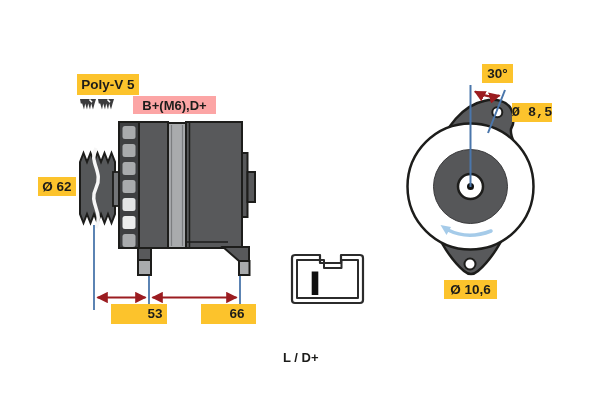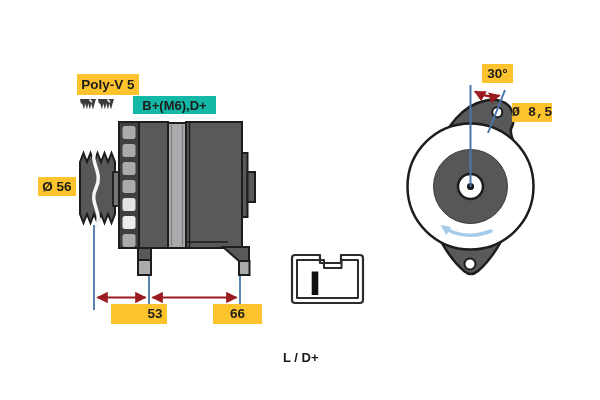--- a/index.html
+++ b/index.html
@@ -6,21 +6,21 @@
   .canvas{
     position:relative;width:600px;height:400px;background:#ffffff;overflow:hidden;
     font-family:"Liberation Sans",sans-serif;
   }
   svg{position:absolute;overflow:visible;}
   .label{
     position:absolute;display:flex;align-items:center;justify-content:center;
     background:#fcc32c;color:#1c1c1a;font-weight:bold;font-size:13.5px;line-height:1;
     white-space:nowrap;
   }
-  .label.blue{background:#14b8a6;}
+  .label.blue{background:#fca5a5;}
   .label.plain{background:transparent;justify-content:flex-start;font-size:13px;}
 </style>
 </head>
 <body>
 
 <div class="canvas">
 
   <svg style="left:30px;top:60px;" width="230" height="260" viewBox="0 0 230 260">
     <defs>
       <marker id="ra1" viewBox="0 0 10 10" refX="9" refY="5" markerWidth="5.2" markerHeight="5.2" orient="auto-start-reverse">
@@ -108,26 +108,27 @@
 
     <line x1="90.5" y1="30" x2="90.5" y2="132" stroke="#4a76ab" stroke-width="2"></line>
     <line x1="125" y1="35" x2="108" y2="78" stroke="#4a76ab" stroke-width="2"></line>
     <path d="M95,36.5 Q108,43.5 119.5,40.5" fill="none" stroke="#9b1c20" stroke-width="2.2" marker-start="url(#ra2)" marker-end="url(#ra2)"></path>
   </svg>
 
   <div class="label" style="left:77px;top:74px;width:62px;height:21px;">Poly-V 5</div>
 
   <div class="label blue" style="left:133px;top:96px;width:83px;height:18px;font-size:13px;">B+(M6),D+</div>
 
-  <div class="label" style="left:38px;top:177px;width:38px;height:19px;">Ø 56</div>
+  <div class="label" style="left:38px;top:177px;width:38px;height:19px;">Ø 62</div>
 
   <div class="label" style="left:111px;top:304px;width:24px;height:20px;padding-left:32px;">53</div>
 
-  <div class="label" style="left:213px;top:304px;width:49px;height:20px;">66</div>
+  <div class="label" style="left:201px;top:304px;width:38px;height:20px;padding-left:17px;">66</div>
 
   <div class="label plain" style="left:283px;top:303px;height:14px;margin-top:47px;">L / D+</div>
 
   <div class="label" style="left:482px;top:64px;width:31px;height:19px;">30°</div>
 
   <div class="label" style="left:512px;top:103px;width:40px;height:19px;font-family:Liberation Mono, monospace;">Ø 8,5</div>
 
+  <div class="label" style="left:444px;top:280px;width:53px;height:19px;">Ø 10,6</div>
 
 </div>
 
 </body></html>

